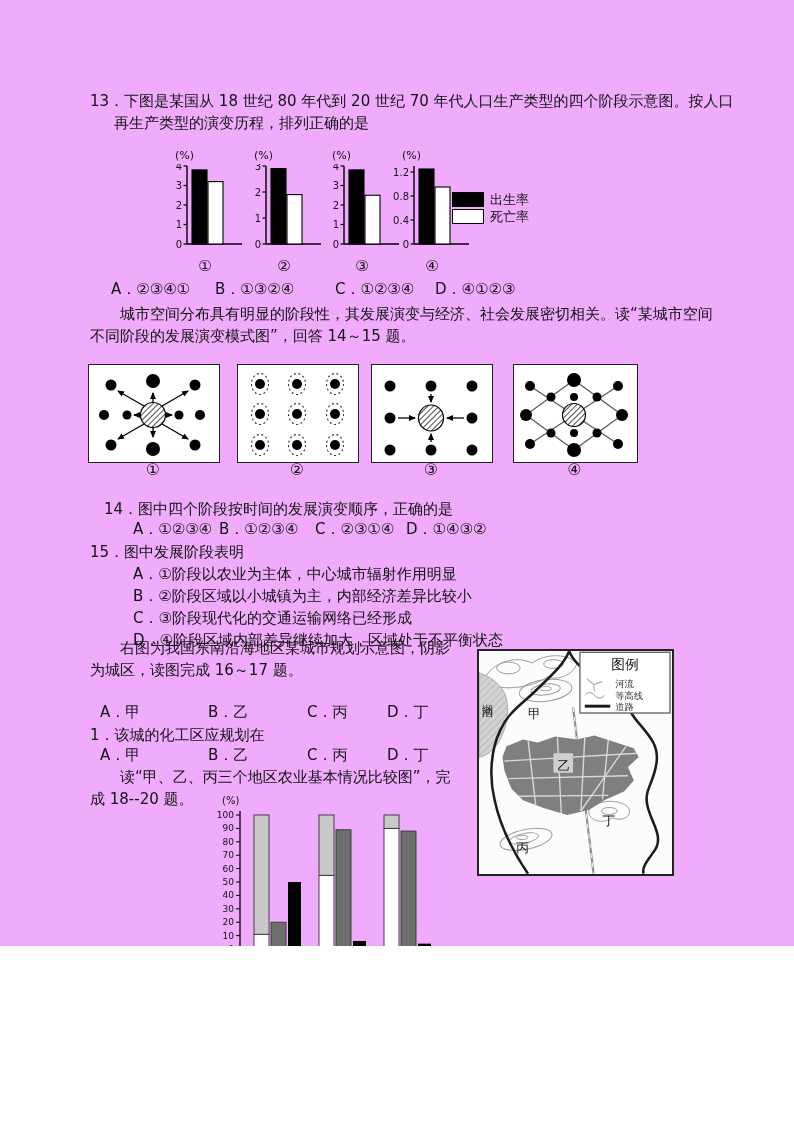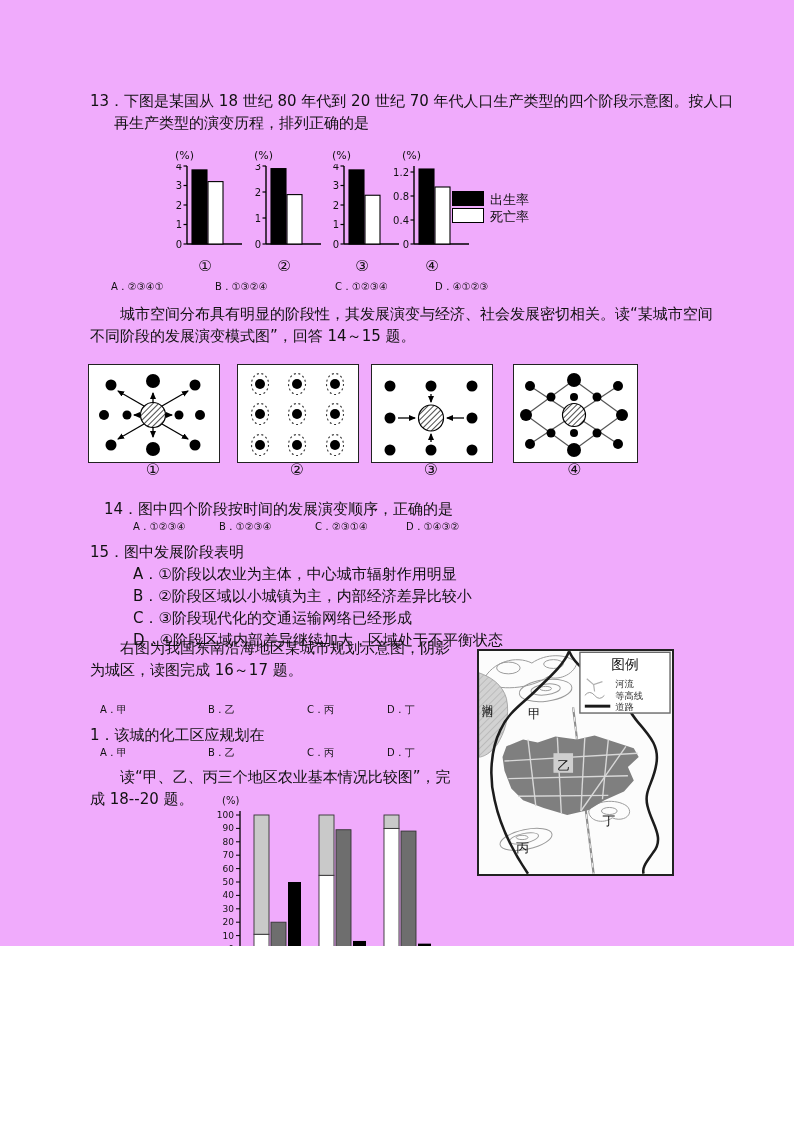--- a/index.html
+++ b/index.html
@@ -1,30 +1,30 @@
 <!DOCTYPE html>
 <html><head>
 <meta charset="utf-8">
 <style>
   html,body{margin:0;padding:0;background:#fff;}
   #page{position:relative;width:794px;height:946px;background:#f0abfc;overflow:hidden;
         font-family:"DejaVu Sans","Liberation Sans",sans-serif;color:#111;}
   .abs{position:absolute;}
   .t{font-size:15px;line-height:22px;color:#111;}
-  .optrow{position:absolute;height:22px;font-size:10px;}
+  .optrow{position:absolute;height:22px;font-size:15px;}
   .optrow span{position:absolute;white-space:nowrap;}
   .indent2{text-indent:2em;}
   .hang{padding-left:24px;text-indent:-24px;}
   .figbox{position:absolute;top:364px;height:97px;border:1.5px solid #222;background:#fff;}
   .figlab{position:absolute;top:460px;text-align:center;font-size:16px;}
   .mini{position:absolute;top:149px;width:80px;}
   .mini .unit{font-size:11px;padding-left:10px;height:15px;}
   .mini .xlab{text-align:center;font-size:15px;margin-top:1px;}
   #pop-legend{position:absolute;left:452px;top:191px;font-size:13px;}
-  .pl-row{height:17px;display:flex;align-items:flex-start;}
+  .pl-row{height:17px;display:flex;align-items:center;}
   .pop-swatch{display:inline-block;width:30px;height:13px;border:1.2px solid #000;margin-right:6px;}
   #agri{position:absolute;left:192px;top:797px;width:290px;height:210px;}
   #agri .unit{position:absolute;left:30px;top:-2px;font-size:10px;}
   #agri svg{position:absolute;left:0;top:12px;}
   #agri-legend{position:absolute;left:0;top:163px;width:290px;font-size:12px;}
   #agri-legend span{position:absolute;white-space:nowrap;}
   .agri-swatch{width:32px;height:13px;border:0.8px solid #333;display:inline-block;}
   .row1{top:0;} .row2{top:22px;}
   svg text{font-family:"DejaVu Sans","Liberation Sans",sans-serif;}
 </style>

